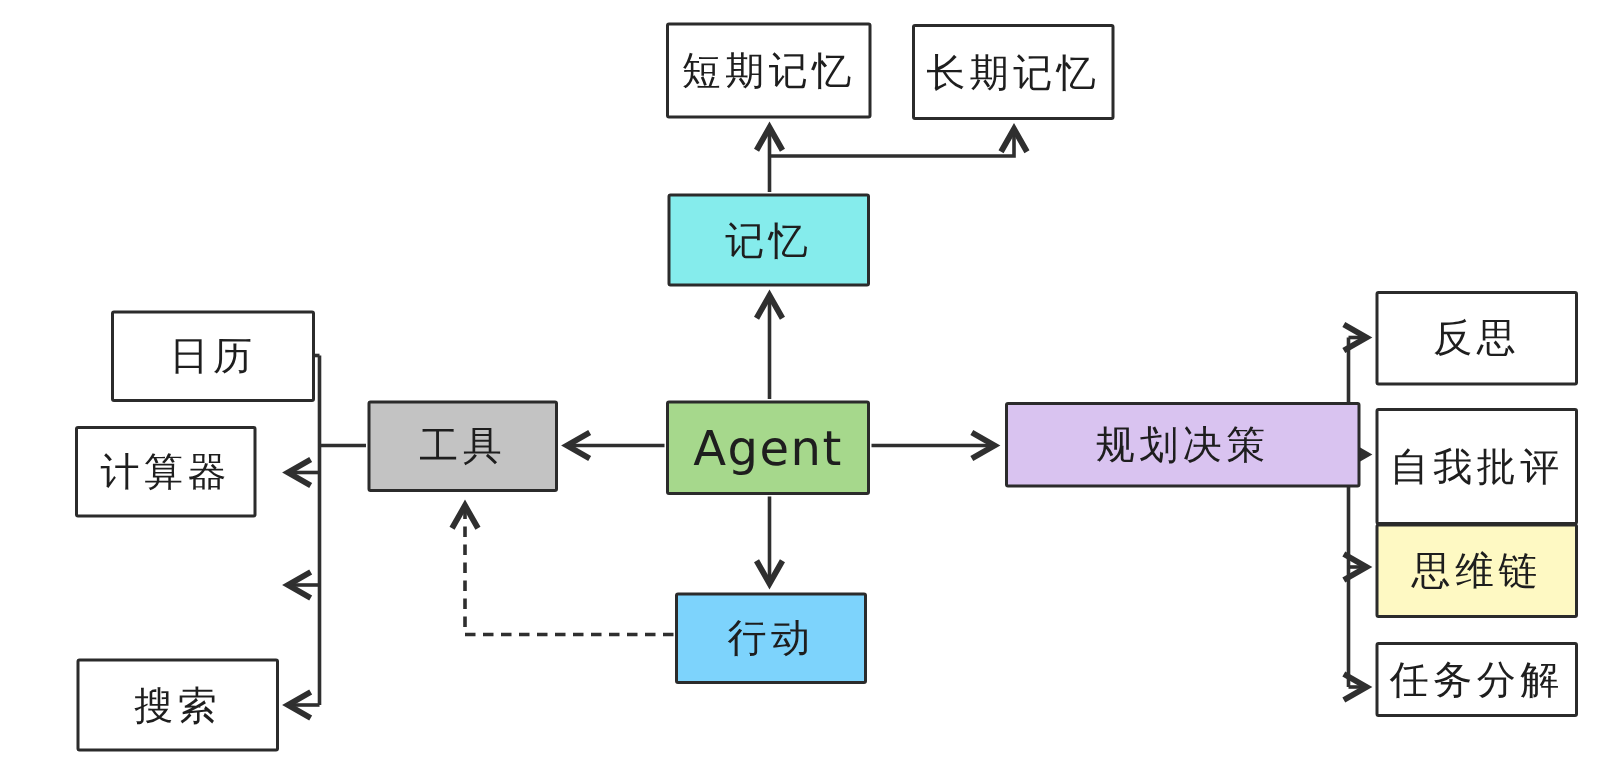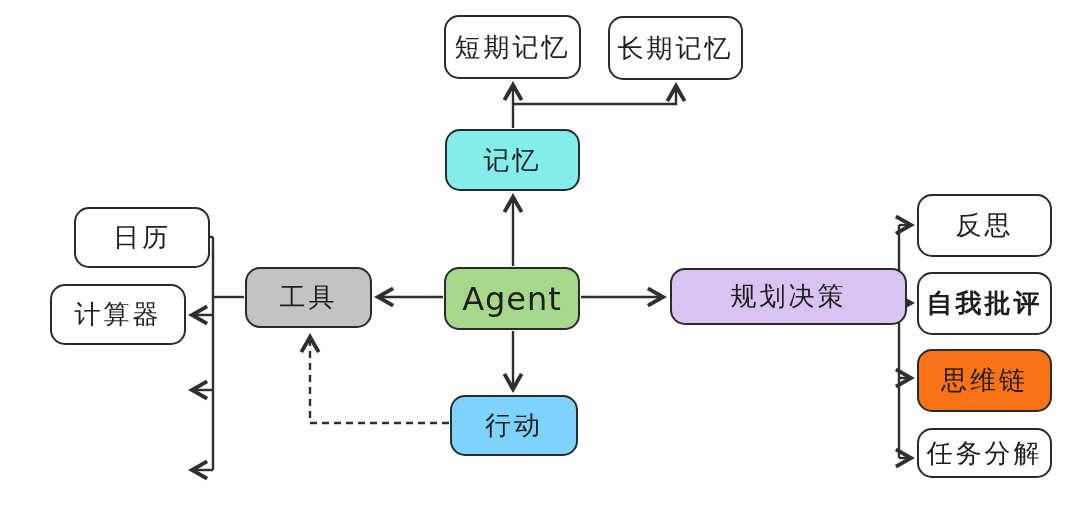--- a/index.html
+++ b/index.html
@@ -18,45 +18,45 @@
     position: absolute;
     left: 0; top: 0;
     width: 1080px; height: 512px;
   }
   .node {
     position: absolute;
     display: flex;
     align-items: center;
     justify-content: center;
     border: 2.2px solid #2b2b2b;
-    border-radius: 15px;
+    border-radius: 2px;
     background: #ffffff;
     color: #1e1e1e;
     font-size: 26px;
     letter-spacing: 3px;
     box-sizing: border-box;
     white-space: nowrap;
     text-align: center;
   }
   .node.agent { font-size: 32px; letter-spacing: 1px; }
 
   
   #n-short-term   { left: 444px; top: 15px;  width: 137px; height: 64px; }
   #n-long-term    { left: 608px; top: 16px;  width: 135px; height: 64px; }
   #n-memory       { left: 445px; top: 129px; width: 135px; height: 62px; }
   #n-agent        { left: 444px; top: 267px; width: 136px; height: 63px; }
   #n-tools        { left: 245px; top: 267px; width: 127px; height: 61px; }
   #n-planning     { left: 670px; top: 268px; width: 237px; height: 57px; }
   #n-action       { left: 450px; top: 395px; width: 128px; height: 61px; }
   #n-calendar     { left: 50px;  top: 207px; width: 136px; height: 61px; }
-  #n-calculator   { left: 50px;  top: 284px; width: 136px; height: 61px; }
+  #n-calculator   { left: 50px;  top: 284px; width: 121px; height: 61px; }
   #n-code-interp  { left: 33px;  top: 361px; width: 153px; height: 59px; }
   #n-search       { left: 51px;  top: 439px; width: 135px; height: 62px; }
   #n-reflection   { left: 917px; top: 194px; width: 135px; height: 63px; }
-  #n-self-crit    { left: 917px; top: 272px; width: 135px; height: 63px; font-weight: bold; }
+  #n-self-crit    { left: 917px; top: 272px; width: 135px; height: 78px; }
   #n-cot          { left: 917px; top: 349px; width: 135px; height: 63px; }
   #n-task-decomp  { left: 917px; top: 428px; width: 135px; height: 50px; }
 </style>
 </head>
 <body>
 
 <div class="canvas">
 
   <svg class="edges" viewBox="0 0 1080 512" xmlns="http://www.w3.org/2000/svg">
     <defs>
@@ -105,22 +105,23 @@
 
   <div class="node" id="n-planning" style="background-color: rgb(217, 195, 240);">规划决策</div>
 
   <div class="node" id="n-action" style="background-color: #7dd3fc;">行动</div>
 
   <div class="node" id="n-calendar" style="background-color: rgb(255, 255, 255); margin-left: 24px;">日历</div>
 
   <div class="node" id="n-calculator" style="background-color: rgb(255, 255, 255);">计算器</div>
 
 
+  <div class="node" id="n-search" style="background-color: rgb(255, 255, 255);">搜索</div>
 
   <div class="node" id="n-reflection" style="background-color: rgb(255, 255, 255);">反思</div>
 
   <div class="node" id="n-self-crit" style="background-color: rgb(255, 255, 255);">自我批评</div>
 
-  <div class="node" id="n-cot" style="background-color: #f97316;">思维链</div>
+  <div class="node" id="n-cot" style="background-color: #fef9c3;">思维链</div>
 
   <div class="node" id="n-task-decomp" style="background-color: rgb(255, 255, 255);">任务分解</div>
 
 </div>
 
 </body></html>

